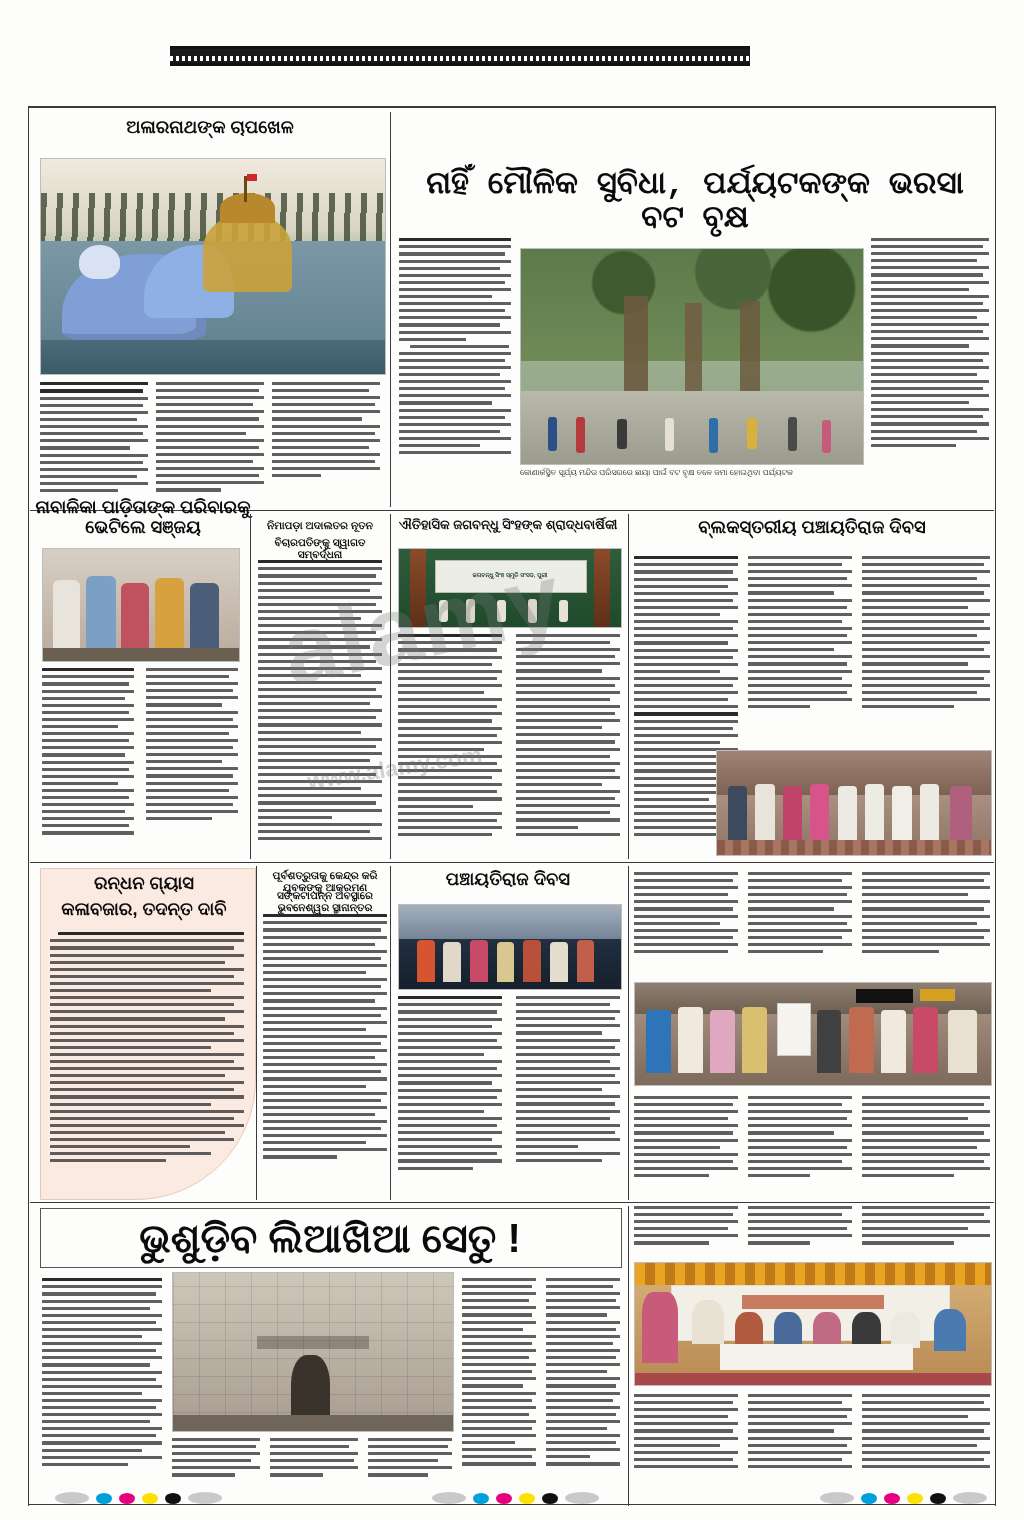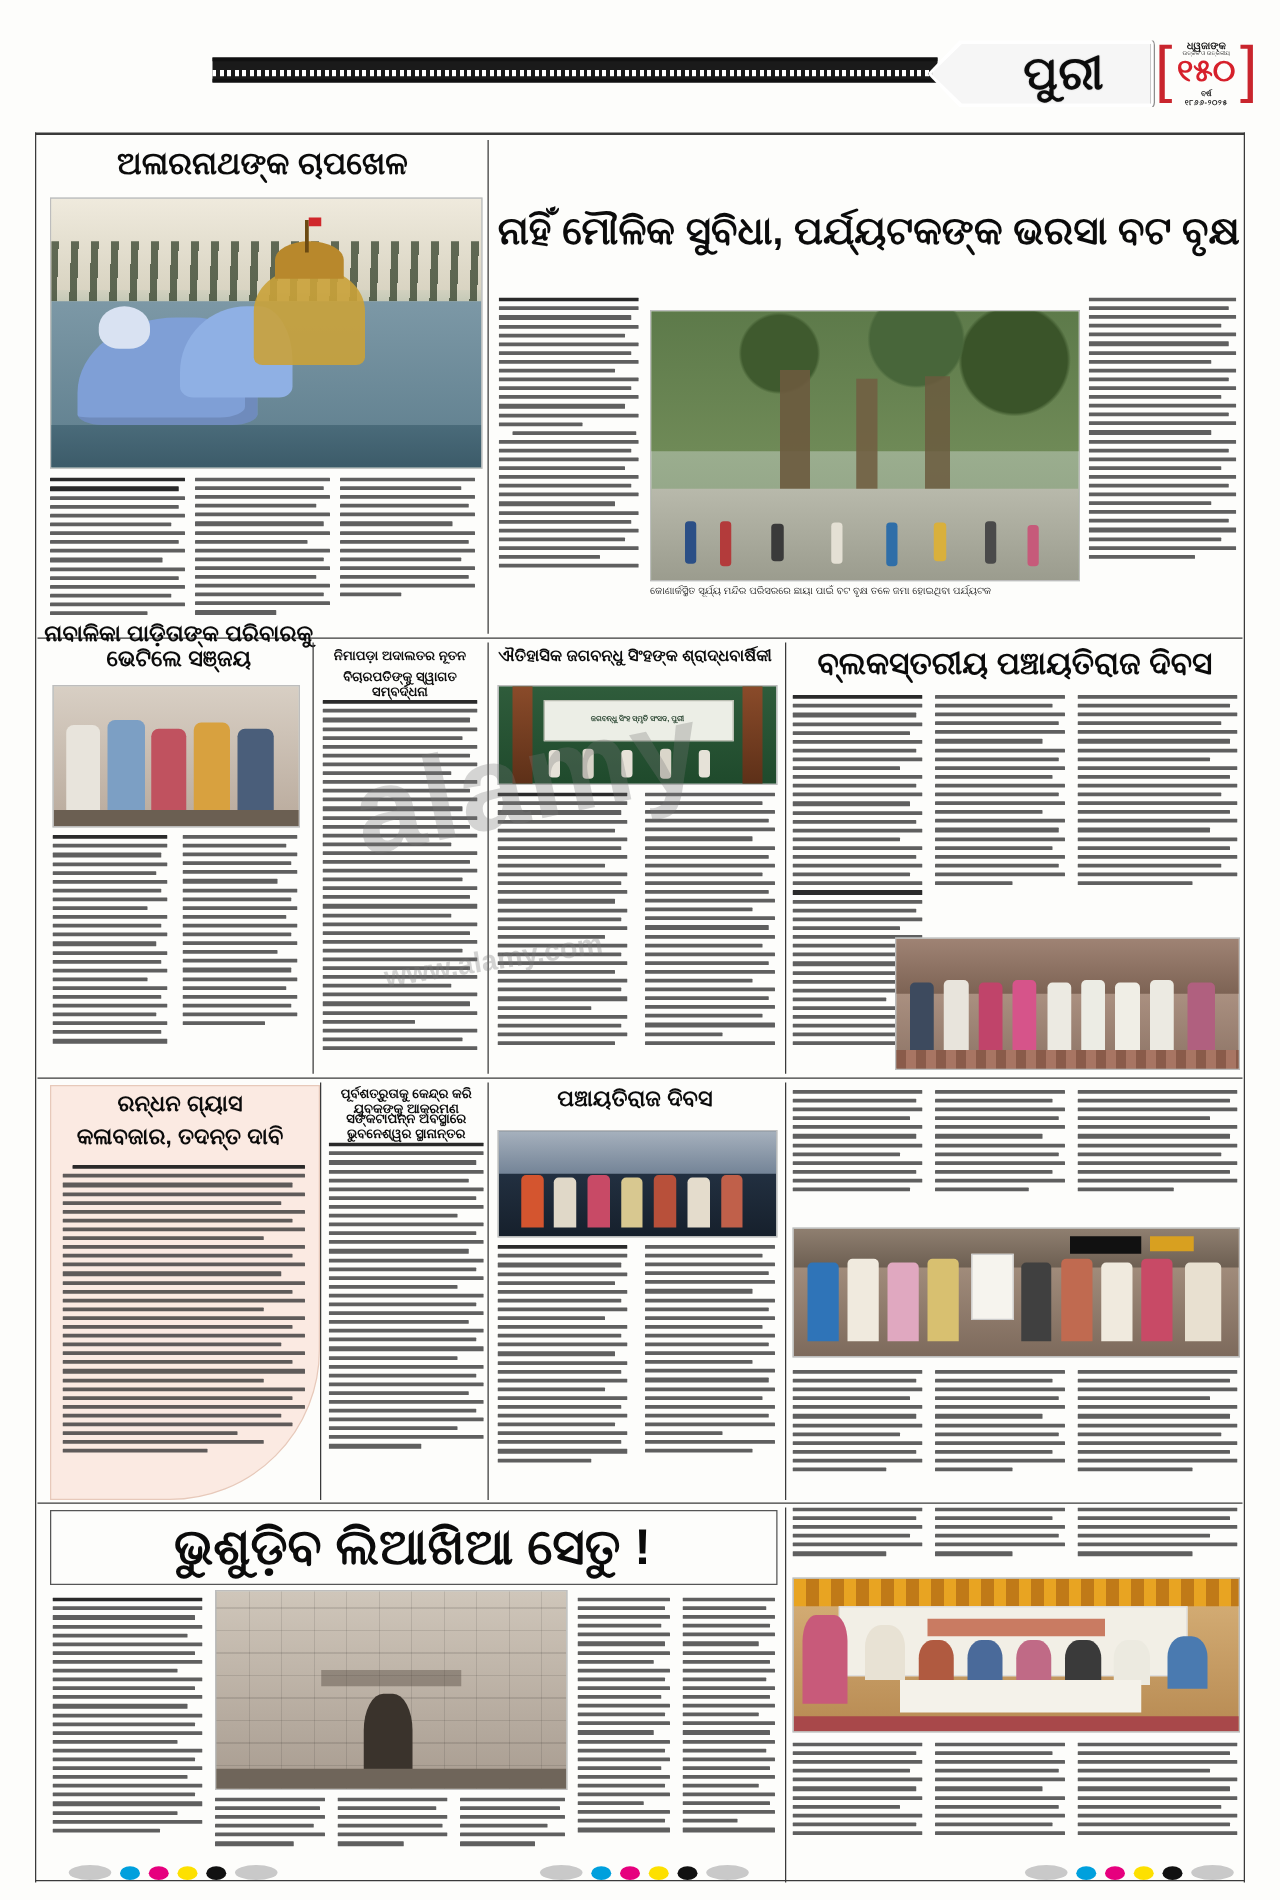--- a/index.html
+++ b/index.html
@@ -74,22 +74,22 @@
   .mh-logo .top2{position:absolute;left:0;top:12px;width:82px;text-align:center;font-size:4.6px;color:#333;}
   .mh-logo .num{position:absolute;left:0;top:17px;width:82px;text-align:center;font-size:25px;color:#d6202b;font-weight:700;line-height:1;}
   .mh-logo .sub{position:absolute;left:0;top:44px;width:82px;text-align:center;font-size:6px;color:#222;font-weight:700;}
   .mh-logo .yr{position:absolute;left:0;top:51px;width:82px;text-align:center;font-size:6px;color:#111;font-weight:700;letter-spacing:.5px;}
 
   
   .rule-h{position:absolute;background:#3a3a3a;height:1px;}
   .rule-v{position:absolute;background:#3a3a3a;width:1px;}
 
   .hl{position:absolute;text-align:center;font-weight:700;color:#0b0b0b;line-height:1.1;}
-  .hl-xl{font-size:31px;}
-  .hl-lg{font-size:25px;}
+  .hl-xl{font-size:31px;font-family:Liberation Mono, monospace;}
+  .hl-lg{font-size:18px;}
   .hl-md{font-size:18px;}
   .hl-sm{font-size:13px;}
   .hl-xs{font-size:10.5px;}
 
   .kicker{
     position:absolute;background:#c9252d;color:#fff;text-align:center;
     font-weight:700;font-size:15px;display:flex;align-items:center;justify-content:center;
     letter-spacing:.2px;
   }
 
@@ -133,34 +133,20 @@
 </head>
 <body>
 
 <div class="page">
 
   <div class="masthead">
 
 
     <div class="mh-bar"></div>
 
-    <div class="mh-right">
-      <div class="mh-flag"></div>
-      <div class="mh-flag-in"></div>
-      <div class="mh-title">ପୁରୀ</div>
-      <div class="mh-logo">
-        <div class="br brL">[</div>
-        <div class="br brR">]</div>
-        <div class="top">ଧ୍ୱଜାଙ୍କ</div>
-        <div class="top2">ଉତ୍କଳ ଓ ଉତ୍କଳୀୟ</div>
-        <div class="num">୧୫୦</div>
-        <div class="sub">ବର୍ଷ</div>
-        <div class="yr">୧୮୬୬-୨୦୨୫</div>
-      </div>
-    </div>
   </div>
 
   <div class="rule-h" style="left:28px;top:106px;width:968px;height:1.5px;"></div>
   <div class="rule-v" style="left:28px;top:106px;height:1400px;"></div>
   <div class="rule-v" style="left:995px;top:106px;height:1400px;"></div>
 
   <div class="hl hl-lg" style="left:32px;top:118px;width:356px;">ଅଳାରନାଥଙ୍କ ଚାପଖେଳ</div>
 
   <div class="photo" style="left:40px;top:158px;width:344px;height:215px;">
     <div style="position:absolute;inset:0;background:linear-gradient(#e8e4d6 0%,#ded8c6 30%,#b9c2b0 42%,#8fa89d 100%);"></div>

